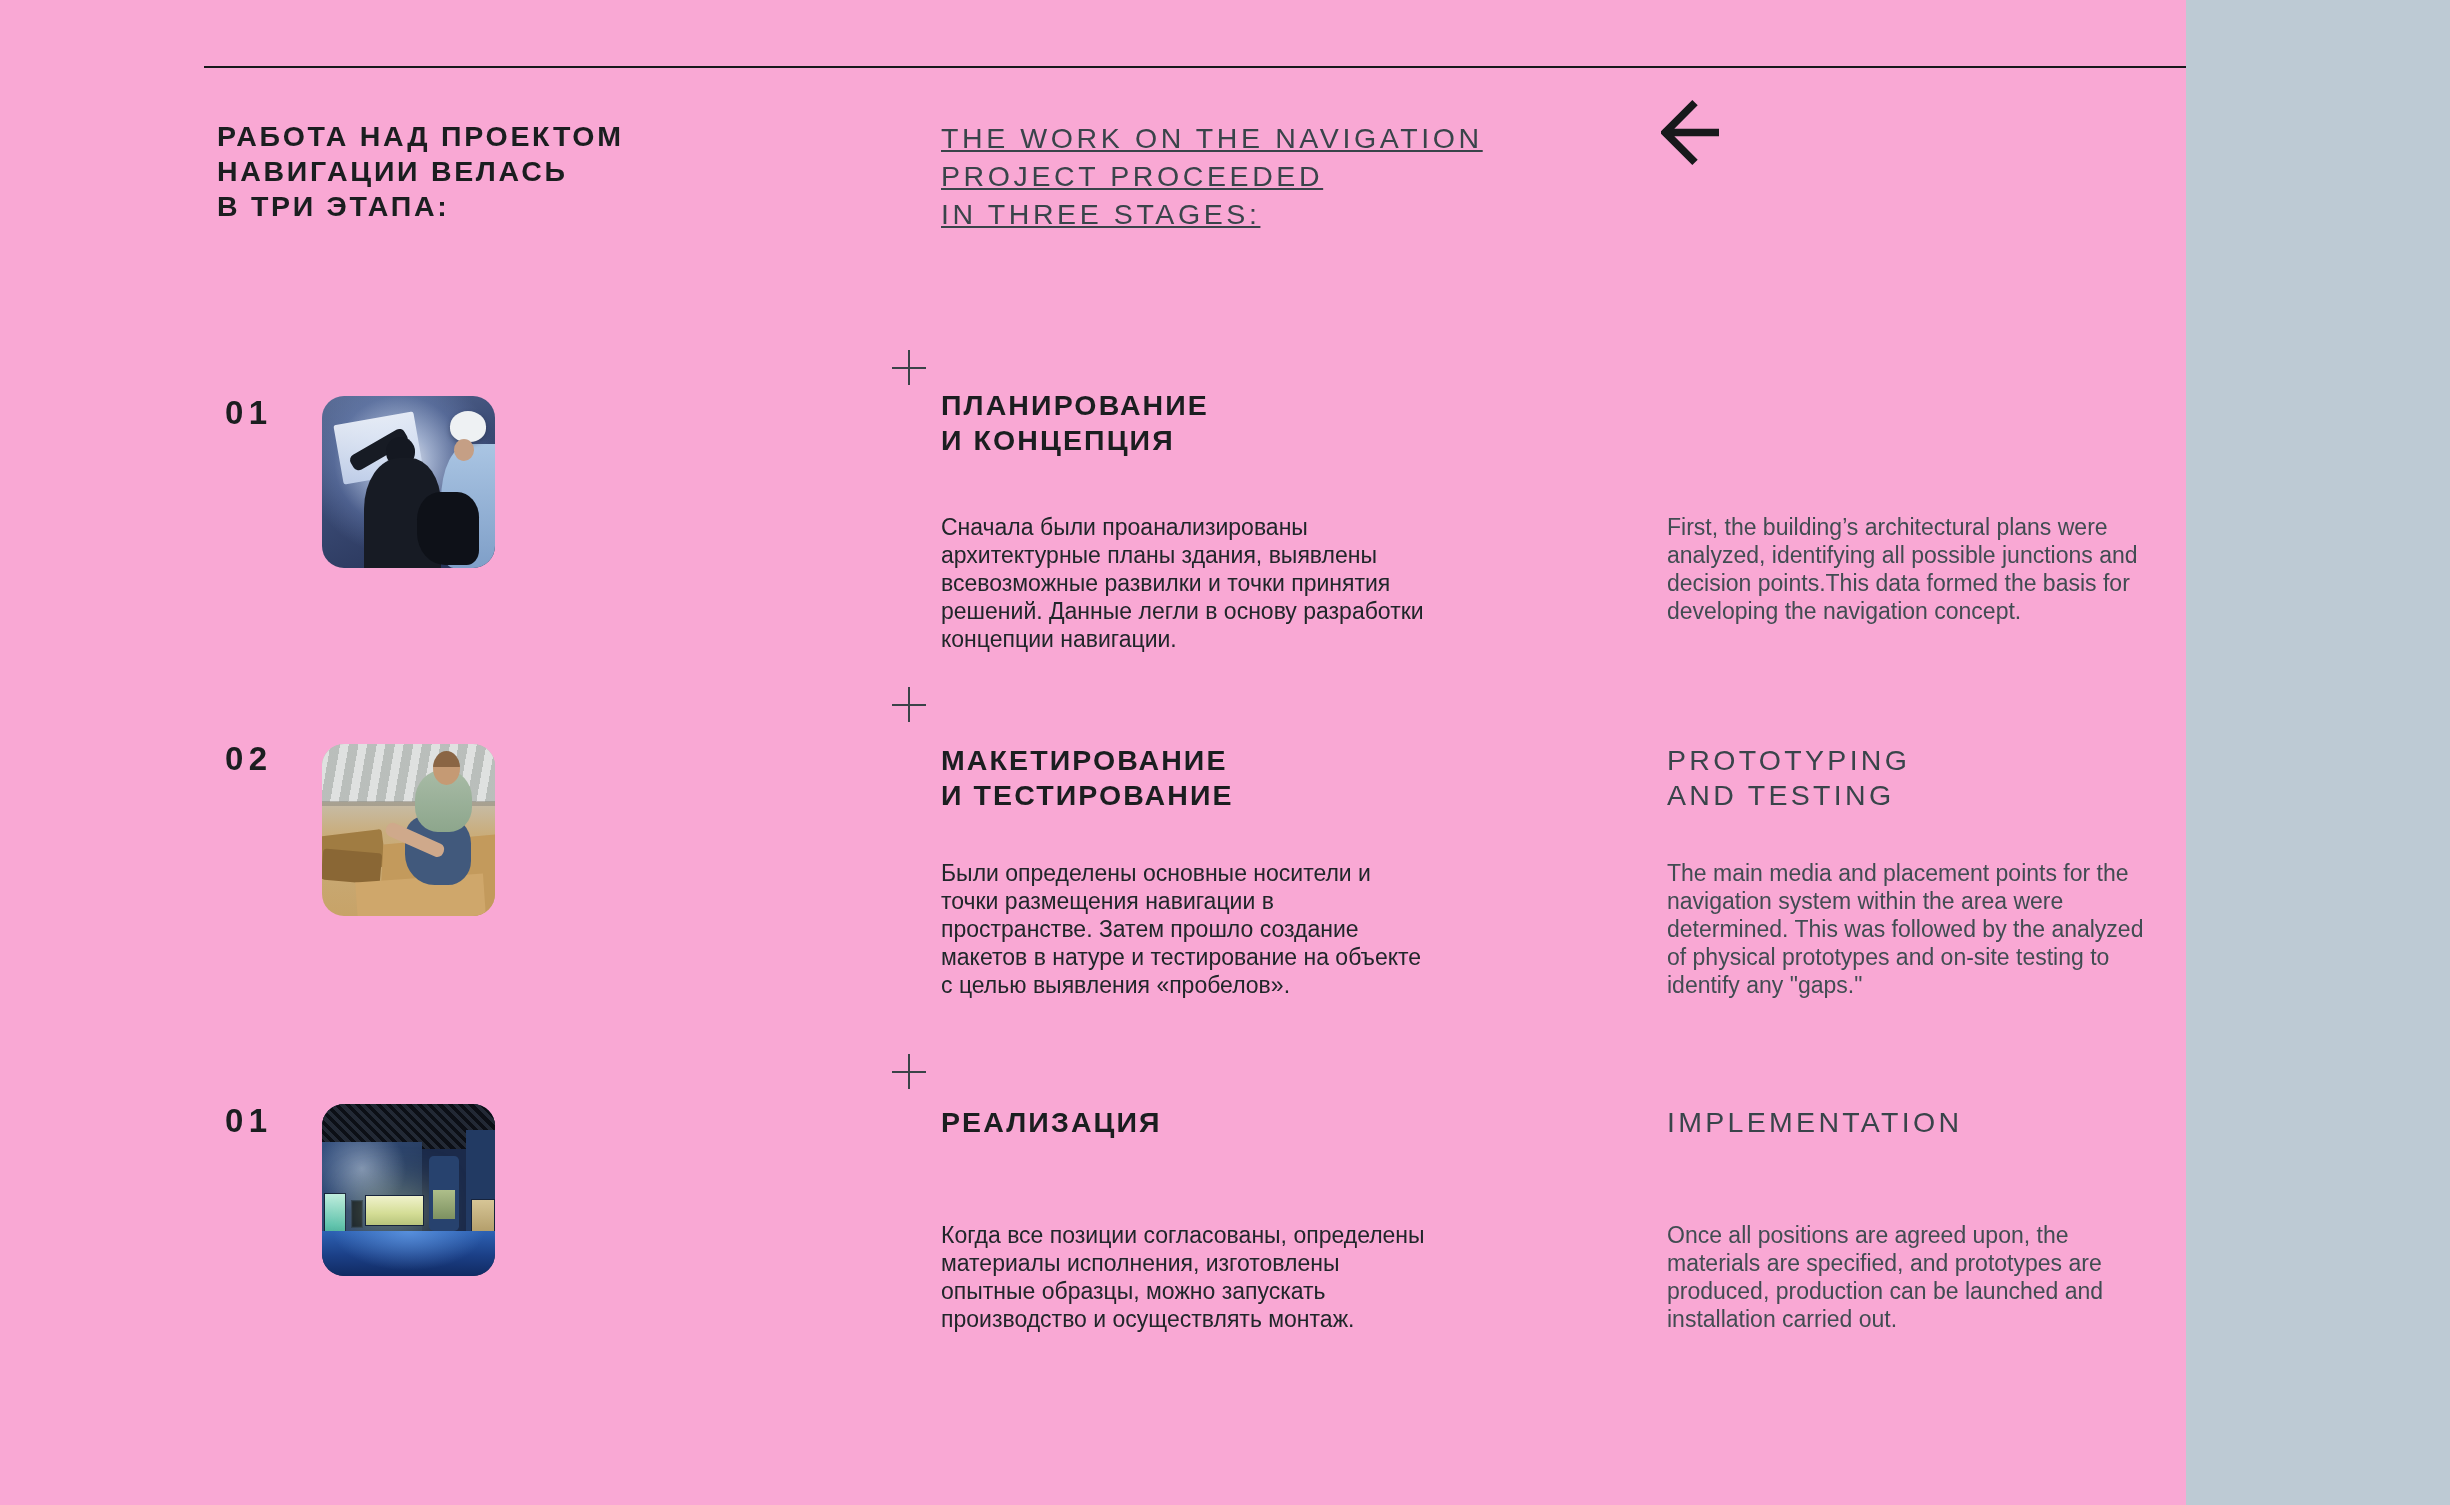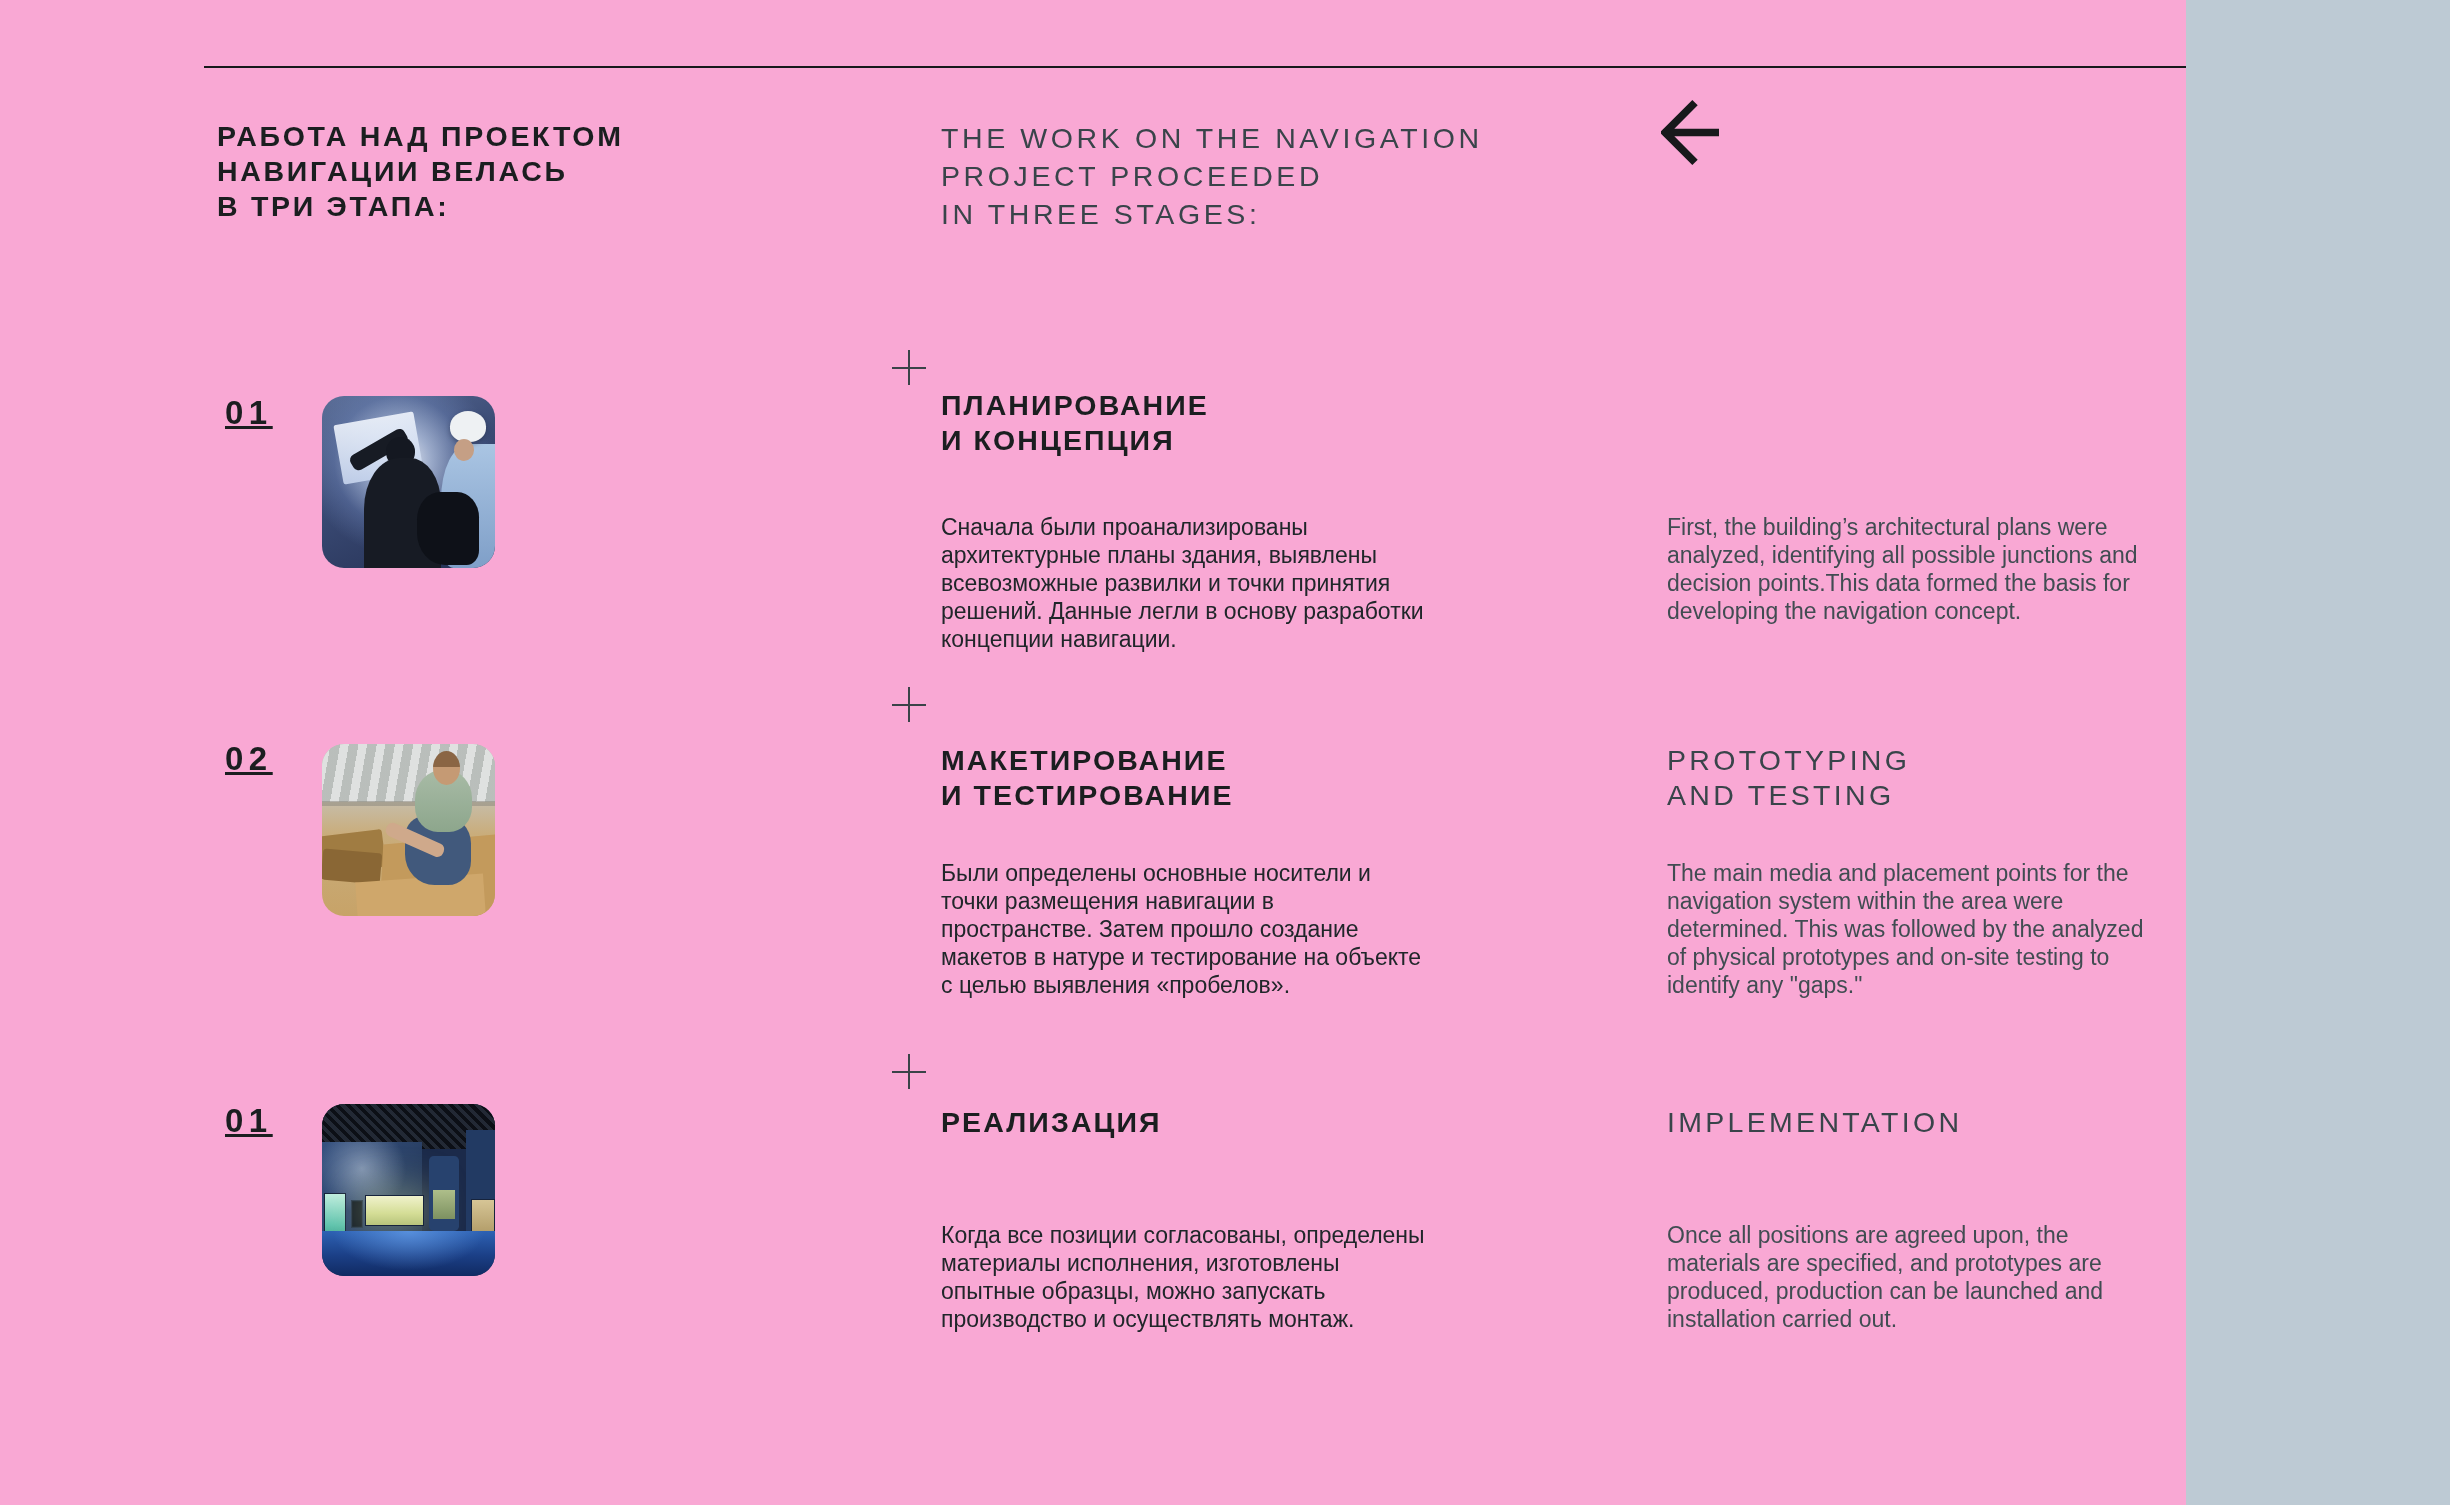--- a/index.html
+++ b/index.html
@@ -10,27 +10,27 @@
   .top-rule { position:absolute; left:204px; top:66px; width:2244px; height:2.4px; background:#17191b; }
 
   .title-ru {
     position:absolute; left:217px; top:119px;
     font-size:28.5px; line-height:35px; font-weight:600; letter-spacing:2.7px;
     color:#1b1e20; white-space:pre-line; text-transform:uppercase;
   }
   .title-en {
     position:absolute; left:941px; top:119px;
     font-size:28.5px; line-height:38px; font-weight:400; letter-spacing:3.6px;
-    color:#39444a; white-space:pre-line; text-transform:uppercase;
+    color:#39444a; white-space:pre-line; text-transform:uppercase;text-decoration:underline;
   }
   .back-arrow { position:absolute; left:1661px; top:98px; width:61px; height:69px; cursor:pointer; }
 
   .stage-number {
     position:absolute; left:225px;
-    font-size:33px; line-height:33px; font-weight:600; letter-spacing:5.5px; color:#1b1e20;text-decoration:underline;
+    font-size:33px; line-height:33px; font-weight:600; letter-spacing:5.5px; color:#1b1e20;
   }
   .photo {
     position:absolute; left:322px; width:173px; height:172px;
     border-radius:22px; overflow:hidden;
   }
   .photo > span { position:absolute; display:block; }
 
   .plus {
     position:absolute; left:892px; width:34px; height:34px;
   }

